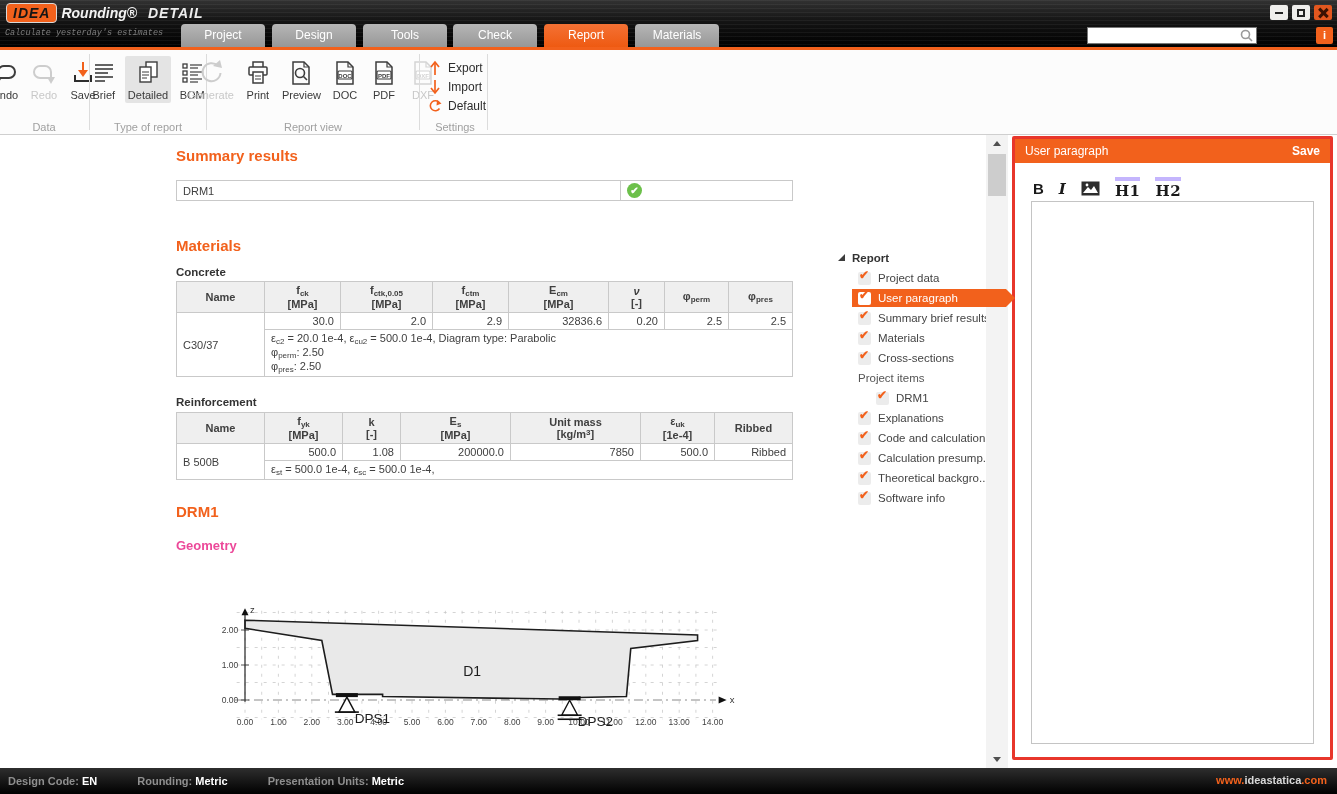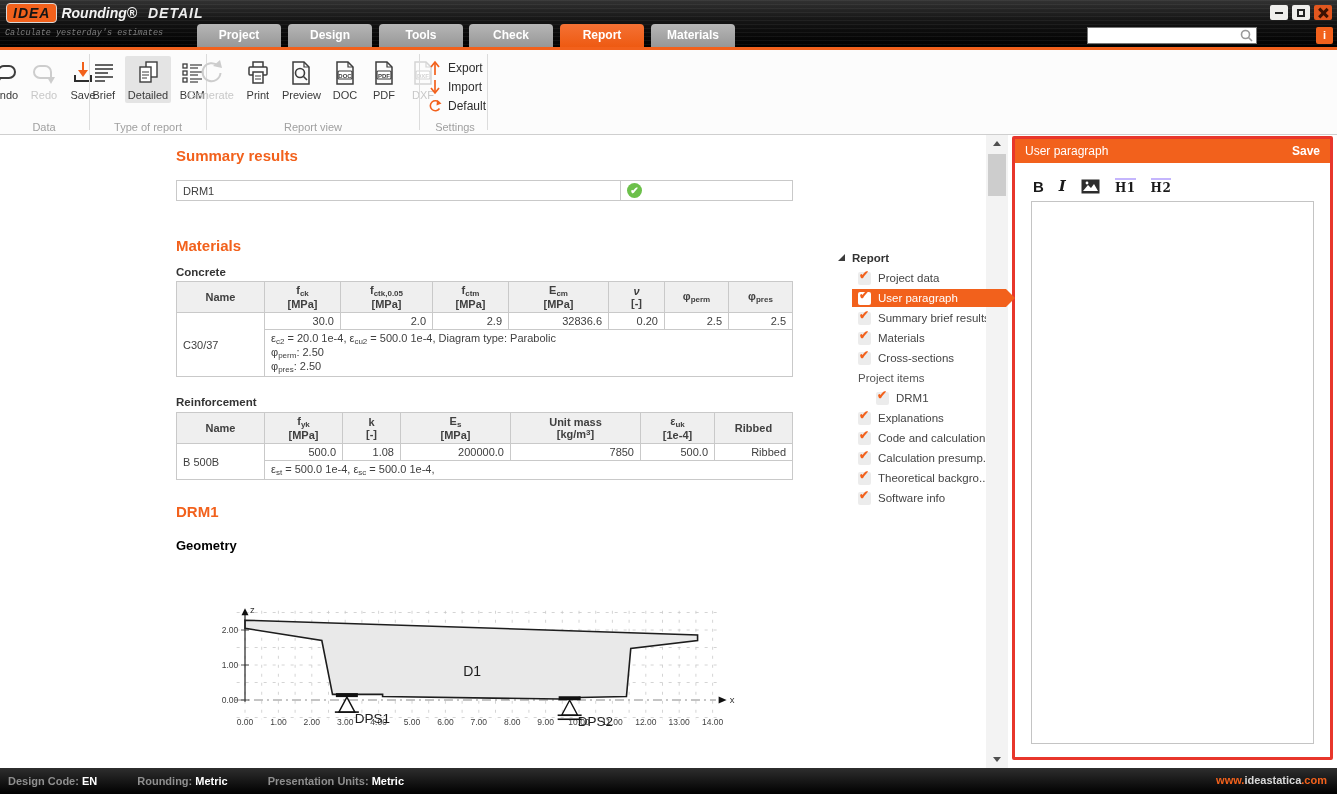--- a/index.html
+++ b/index.html
@@ -27,22 +27,22 @@
   #btn-min{ left:1270px; } #btn-max{ left:1292px; }
   #btn-close{ left:1314px; background:#e2571f; }
   .glyph-min{ width:8px; height:0; border-bottom:2px solid #222; }
   .glyph-max{ width:8px; height:8px; border:2px solid #222; }
   .glyph-close{ position:relative; width:10px; height:10px; }
   .glyph-close:before,.glyph-close:after{ content:""; position:absolute; left:4px; top:-1px;
     width:2.5px; height:12px; background:#3a1203; }
   .glyph-close:before{ transform:rotate(45deg);} .glyph-close:after{ transform:rotate(-45deg);}
 
   .tab { position:absolute; top:24px; width:84px; height:23px; border-radius:4px 4px 0 0;
-    background:linear-gradient(180deg,#b6b6b6,#979797); color:#fff; font-weight:bold;
-    font-size:12px; text-align:center; line-height:23px; cursor:pointer;margin-left:16px; }
+    background:linear-gradient(180deg,#b6b6b6,#979797); color:#fff; font-weight:normal;
+    font-size:12px; text-align:center; line-height:23px; cursor:pointer; }
   .tab.active { background:linear-gradient(180deg,#f47134,#ee5a12); }
 
   #search-box { position:absolute; left:1087px; top:27px; width:170px; height:17px;
     background:#fff; border:1px solid #777; font-size:11px; padding:0 20px 0 5px; }
   #search-icon { position:absolute; left:1240px; top:29px; }
   #info-btn { position:absolute; left:1316px; top:27px; width:17px; height:17px; background:#f2611c;
     border-radius:2px; color:#fff; font-weight:bold; font-size:11px; text-align:center;
     line-height:17px; cursor:pointer; }
 
   #orange-strip { position:absolute; left:0; top:47px; width:100%; height:3px; background:#f2611c; }
@@ -60,21 +60,21 @@
   .rbtn .lbl { font-size:11px; color:#3a3a3a; white-space:nowrap; }
   .rbtn.disabled { cursor:default;text-align:center; } .rbtn.disabled .lbl { color:#c8c8c8; }
   .rbtn.selected { background:#e4e4e4; }
   .rsep { position:absolute; top:4px; width:1px; height:76px; background:#dcdcdc; }
   .sbtn { display:flex; align-items:center; gap:6px; height:19px; cursor:pointer; }
   .sbtn .lbl { font-size:12px; color:#2d2d2d; }
 
   
   #content { position:absolute; left:0; top:135px; width:985px; height:633px; background:#fff; }
   .doc-h1 { position:absolute; left:176px; color:#f2611c; font-size:15px; font-weight:bold; }
-  .doc-h2 { position:absolute; left:176px; color:#000000; font-size:13px; font-weight:bold; }
+  .doc-h2 { position:absolute; left:176px; color:#ec4899; font-size:13px; font-weight:bold; }
   .doc-h3 { position:absolute; left:176px; color:#333; font-size:11.5px; font-weight:bold; }
   table.rep { position:absolute; left:176px; width:616px; border-collapse:collapse;
     font-size:11px; color:#404040; table-layout:fixed; }
   table.rep th, table.rep td { border:1px solid #c9c9c9; padding:2px 6px; }
   table.rep th { background:#efefef; font-weight:bold; text-align:center; }
   td.num { text-align:right; } td.namec { text-align:left; vertical-align:middle; }
   td.detail { text-align:left; }
   sub { font-size:8px; vertical-align:-2px; } sup { font-size:8px; vertical-align:3px; }
   .okcircle { display:inline-block; width:15px; height:15px; border-radius:50%;
     background:#6cc04a; color:#fff; font-size:10px; font-weight:bold; text-align:center;
@@ -129,22 +129,22 @@
   #panel { position:absolute; left:1012px; top:136px; width:321px; height:624px;
     border:3px solid #e8362b; border-radius:2px; background:#fff; }
   #panel-header { height:24px; background:#f2611c; display:flex; align-items:center;
     justify-content:space-between; padding:0 10px; }
   #panel-title { color:#fff; font-size:12px; }
   #panel-save { color:#fff; font-size:12px; font-weight:bold; cursor:pointer; }
   #panel-toolbar { position:absolute; left:18px; top:38px; display:flex; align-items:center; gap:15px; }
   .tb-b { font-size:15px; font-weight:bold; color:#1a1a1a; cursor:pointer; }
   .tb-i { font-family:"DejaVu Serif", serif; font-style:italic; font-weight:bold;
     font-size:15px; color:#1a1a1a; cursor:pointer; }
-  .tb-h { font-family:"DejaVu Serif", serif; font-size:12px; font-weight:bold; color:#1a1a1a;
-    border-top:2px solid #c4b5fd; padding-top:1px; cursor:pointer; letter-spacing:.5px; }
+  .tb-h { font-family:"DejaVu Serif", serif; font-size:15px; font-weight:bold; color:#1a1a1a;
+    border-top:4px solid #c4b5fd; padding-top:1px; cursor:pointer; letter-spacing:.5px; }
   #editor { position:absolute; left:16px; right:16px; top:62px; bottom:13px;
     border:1px solid #c4c4c4; }
   #editor textarea { width:100%; height:100%; border:none; outline:none; resize:none;
     font-family:"Liberation Sans",sans-serif; font-size:12px; }
 
   
   #statusbar { position:absolute; left:0; bottom:0; width:100%; height:26px;
     background:linear-gradient(180deg,#2e2e2e,#000); display:flex; align-items:center;
     font-size:11px; font-weight:bold; }
   .st-item { margin-left:8px; margin-right:32px; white-space:nowrap; }

